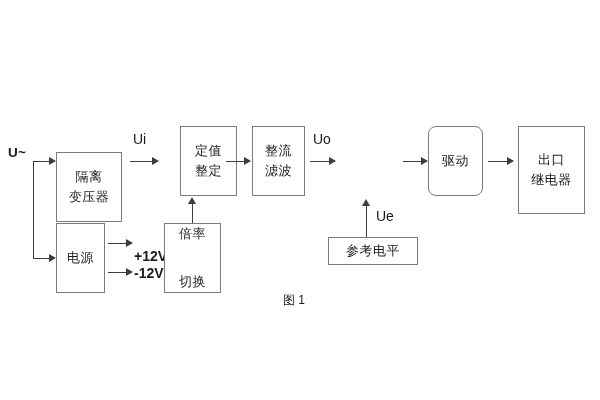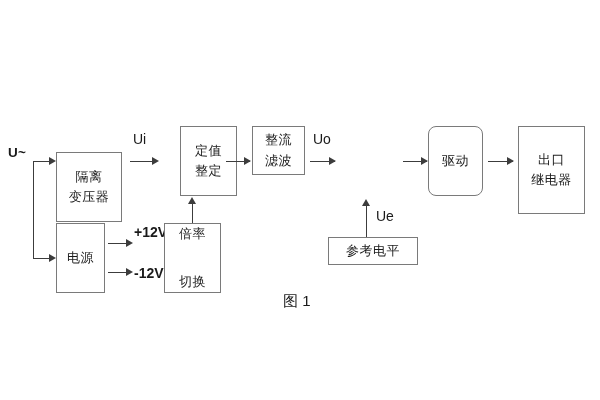--- a/index.html
+++ b/index.html
@@ -43,21 +43,21 @@
   }
   .plabel {
     position: absolute;
     color: #1a1a1a;
     font-size: 14px;
     white-space: nowrap;
   }
   .caption {
     position: absolute;
     color: #1a1a1a;
-    font-size: 15px;
+    font-size: 12px;
     white-space: nowrap;
   }
   
   .hline {
     position: absolute;
     height: 0;
     border-top: 1.5px solid #3c3c3c;
   }
   .vline {
     position: absolute;
@@ -103,21 +103,21 @@
   <div class="arrowhead-r" style="left:152px; top:157px;"></div>
 
   <div class="block" style="left:156px; top:126px; width:57px; height:70px;margin-left:24px;">
     <span class="ln">定值</span>
     <span class="ln">整定</span>
   </div>
 
   <div class="hline" style="left:226px; top:161px; width:24px;"></div>
   <div class="arrowhead-r" style="left:244px; top:157px;"></div>
 
-  <div class="block" style="left:252px; top:126px; width:53px; height:49px;">
+  <div class="block" style="left:252px; top:126px; width:53px; height:70px;">
     <span class="ln">整流</span>
     <span class="ln">滤波</span>
   </div>
 
   <div class="plabel" style="left:313px; top:131px;">Uo</div>
   <div class="hline" style="left:310px; top:161px; width:25px;"></div>
   <div class="arrowhead-r" style="left:329px; top:157px;"></div>
 
 
   <div class="hline" style="left:403px; top:161px; width:24px;"></div>
@@ -134,21 +134,21 @@
     <span class="ln">出口</span>
     <span class="ln">继电器</span>
   </div>
 
   <div class="block" style="left:56px; top:223px; width:49px; height:70px;">
     <span class="ln">电源</span>
   </div>
 
   <div class="hline" style="left:108px; top:243px; width:22px;"></div>
   <div class="arrowhead-r" style="left:126px; top:239px;"></div>
-  <div class="plabel" style="left:134px; top:224px; font-weight:bold;">+12V</div>
+  <div class="plabel" style="left:134px; top:248px; font-weight:bold;">+12V</div>
 
   <div class="hline" style="left:108px; top:272px; width:22px;"></div>
   <div class="arrowhead-r" style="left:126px; top:268px;"></div>
   <div class="plabel" style="left:134px; top:265px; font-weight:bold;">-12V</div>
 
   <div class="block" style="left:164px; top:223px; width:57px; height:70px;justify-content:space-between;">
     <span class="ln">倍率</span>
     <span class="ln">切换</span>
   </div>
 

